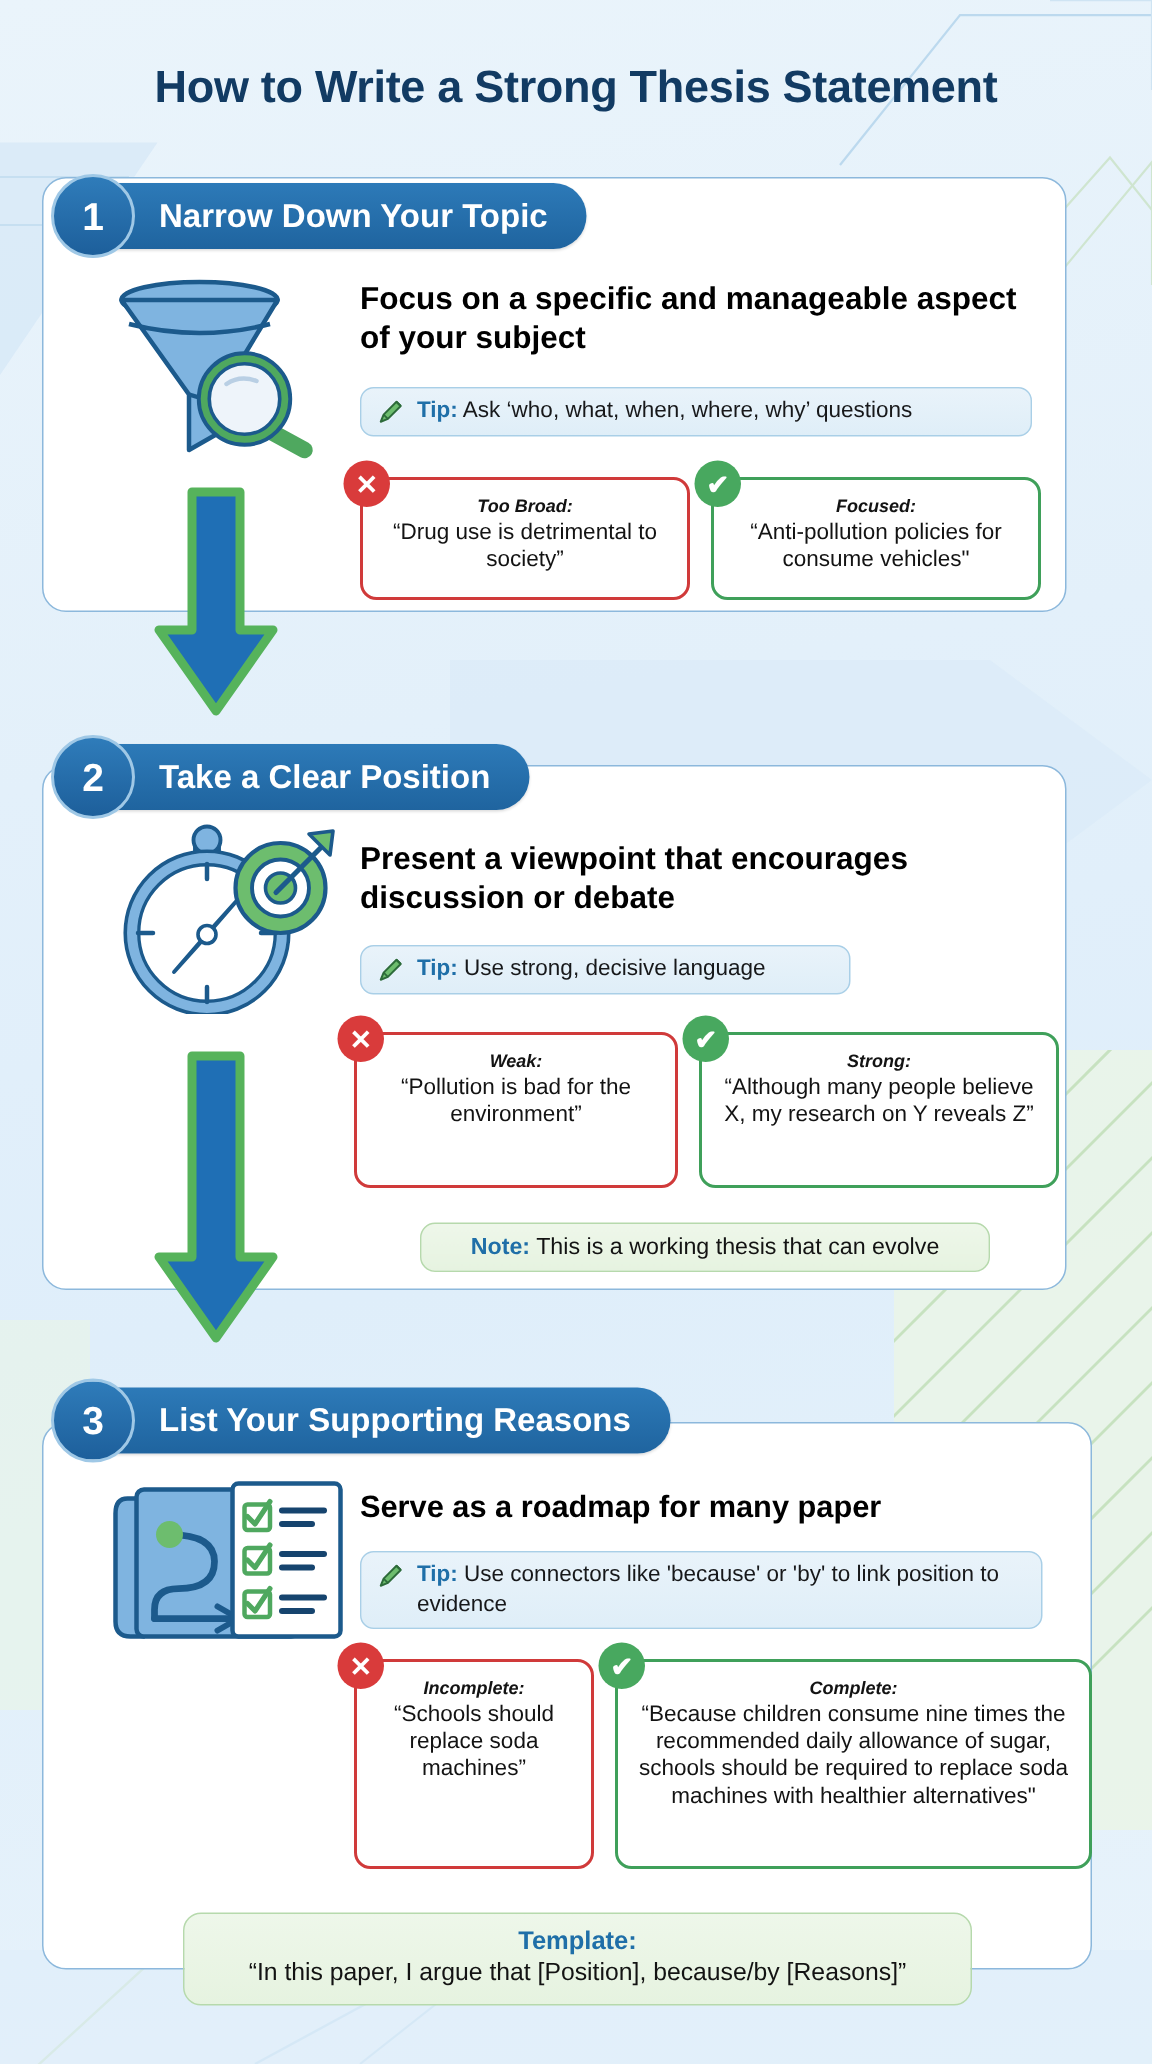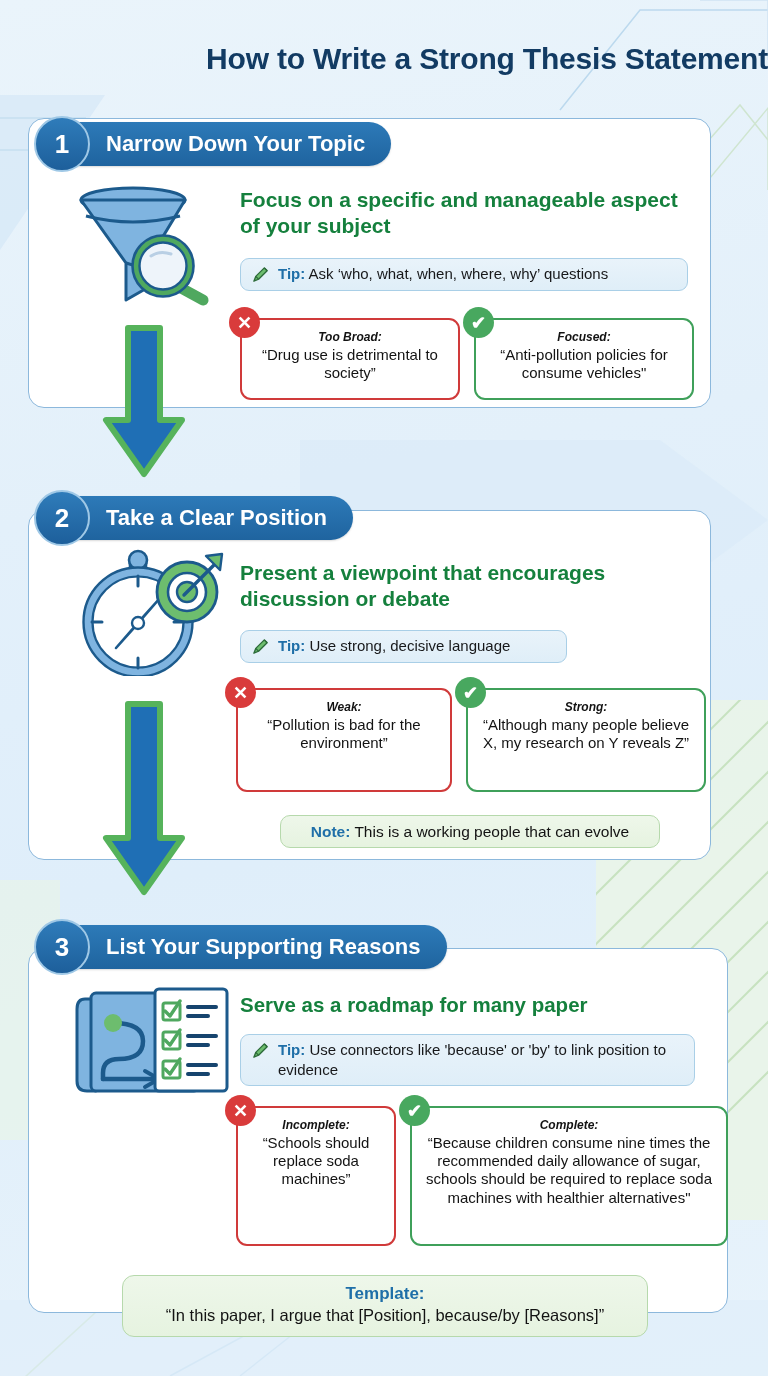--- a/index.html
+++ b/index.html
@@ -12,21 +12,21 @@
     position: relative;
     background: linear-gradient(170deg, #eaf4fb 0%, #e3f0fa 35%, #dfeefa 60%, #e8f3fb 100%);
   }
 
   
   .bg-layer { position: absolute; inset: 0; pointer-events: none; overflow: hidden; }
 
   
   .title {
     position: absolute; top: 42px; left: 0; width: 768px;
-    text-align: right;
+    text-align: center;
     font-size: 30px; font-weight: bold;
     color: #123b63;
     letter-spacing: -0.2px;
   }
 
   
   .step { position: absolute; left: 28px; width: 712px; }
 
   .card {
     position: absolute; left: 0;
@@ -56,21 +56,21 @@
     border: 2.5px solid #9fc8e6;
     display: flex; align-items: center; justify-content: center;
     color: #fff; font-size: 26px; font-weight: bold;
     z-index: 7;
   }
 
   
   .arrow { position: absolute; z-index: 4; }
   .icon-box { width: 170px; flex: 0 0 170px; display:flex; align-items:flex-start; justify-content:center; }
   .headline {
-    font-size: 21px; font-weight: bold; color: #15803d; line-height: 1.22;
+    font-size: 21px; font-weight: bold; color: #000000; line-height: 1.22;
   }
   .headline.sm { font-size: 20.5px; }
 
   
   .tip {
     display: flex; align-items: flex-start; gap: 8px;
     background: linear-gradient(180deg,#e9f3fa 0%, #dfeef8 100%);
     border: 1.4px solid #a9cfe7;
     border-radius: 9px;
     padding: 5px 12px 6px 10px;
@@ -289,21 +289,21 @@
     </div>
     <div class="cbox good" style="width:240px; min-height:104px;">
       <span class="mark v">✔</span>
       <span class="ctitle">Strong:</span>
       <span>“Although many people believe X, my research on Y reveals Z”</span>
     </div>
   </div>
 
   <div class="note" style="top:815px; left:252px; width:380px;">
     <b>Note:</b>
-    <span>This is a working people that can evolve</span>
+    <span>This is a working thesis that can evolve</span>
   </div>
 </div>
 
 <svg class="arrow" style="top:700px; left:98px;" width="92" height="200" viewBox="0 0 92 200">
   <path d="M30 4 L62 4 L62 138 L84 138 L46 192 L8 138 L30 138 Z" fill="#1f6fb5" stroke="#56b35b" stroke-width="6" stroke-linejoin="round"></path>
 </svg>
 
 <div class="step">
 
   <div class="card" style="top:948px; width:700px; height:365px;"></div>

